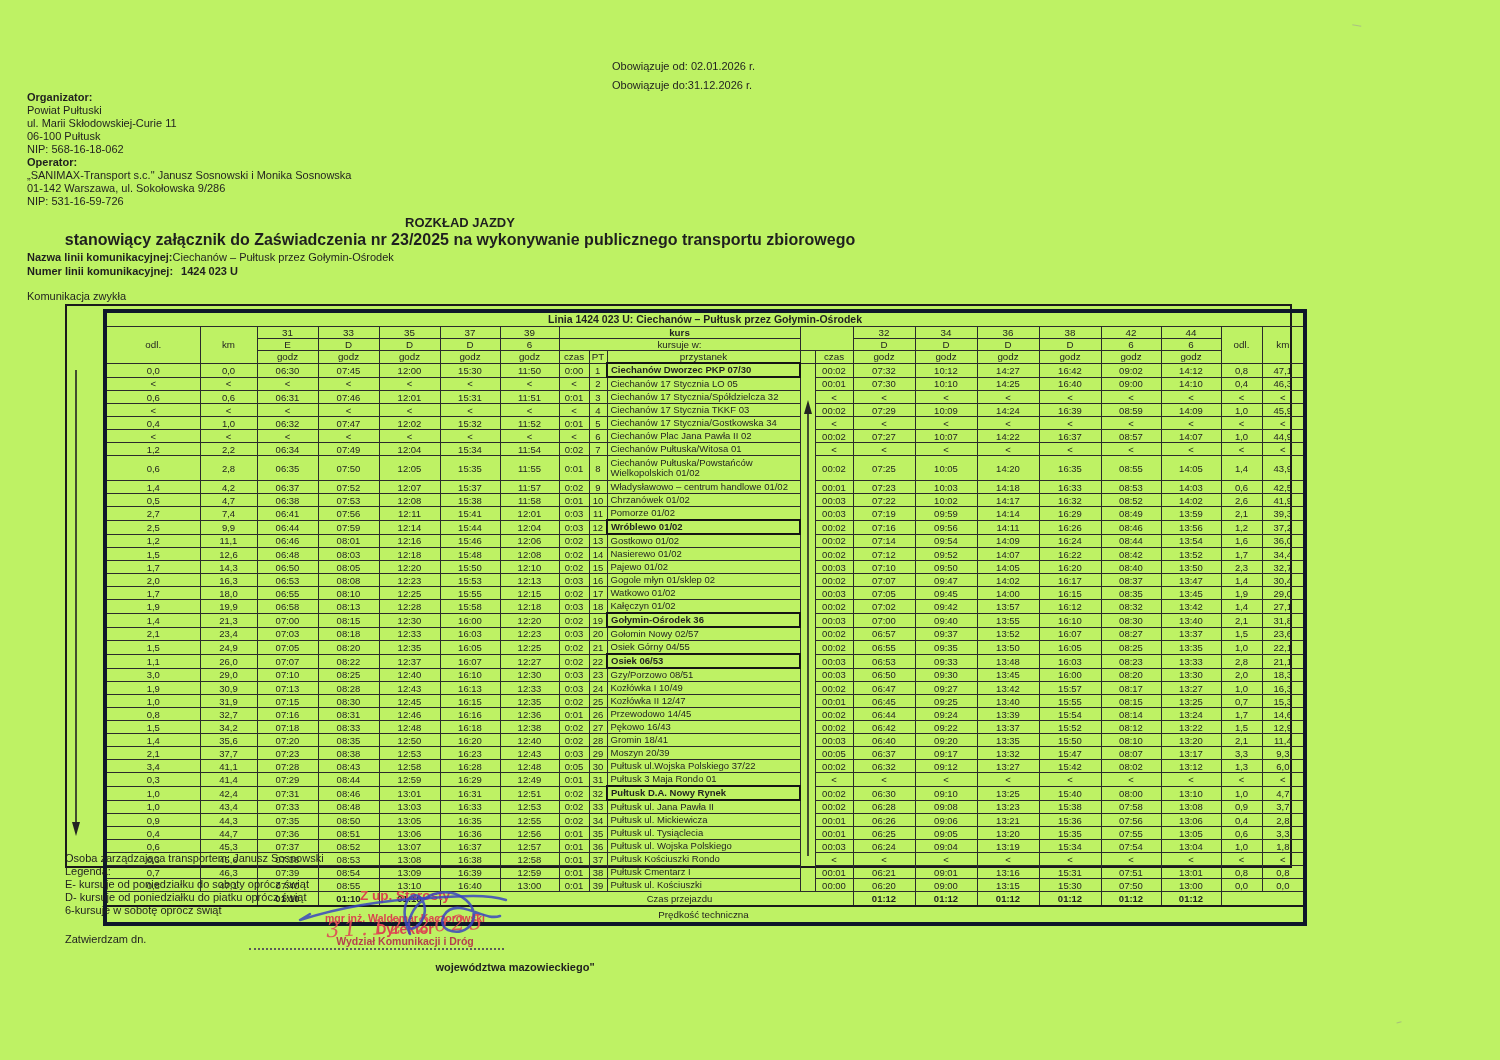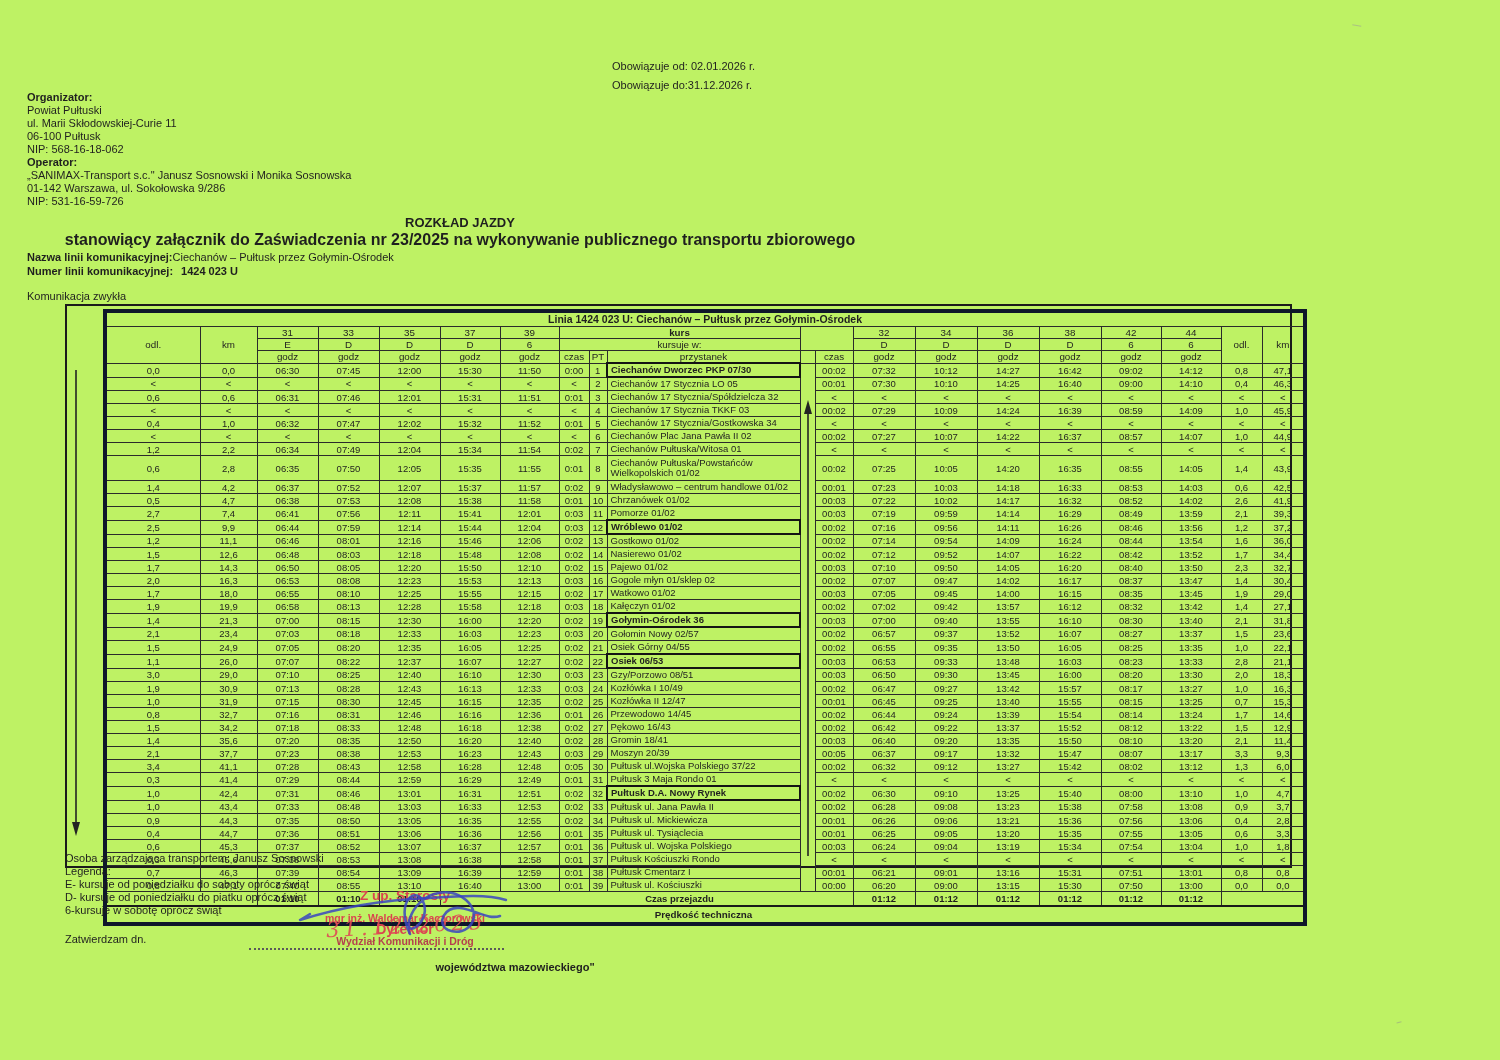--- a/index.html
+++ b/index.html
@@ -31,21 +31,21 @@
   .drow td{height:12px;}
   .tall td{height:24px;}
   .stop{text-align:left;padding-left:3px;white-space:normal;line-height:10.5px;border-radius:6px;}
   .bstop{font-weight:bold;border:2px solid #141414;}
   .acell{vertical-align:middle;}
   .acell svg{display:block;margin:0 auto;}
   .frow td{height:13px;}
   .ft{font-weight:bold;}
   .nb{border:none;}
   .prow td{border:none;border-top:2px solid #1a1a1a;height:15px;font-size:9.8px;}
-  .flab,.plab{font-weight:bold;}
+  .flab,.plab{font-weight:normal;}
   .arrL{position:absolute;left:3px;top:52px;}
 
   
   .bottomblock{left:65px;top:852px;font-size:11px;line-height:13px;}
   .zatw{left:65px;top:933px;font-size:11px;}
   .dotline{left:249px;top:924px;width:255px;height:24px;border-bottom:2px dotted #5a5a5a;}
   .handdate{left:326px;top:914px;font-family:"DejaVu Serif","Liberation Serif",serif;
             font-style:italic;font-size:21px;letter-spacing:4px;color:#e04b55;
             transform:rotate(-3deg);opacity:.9;}
   .stamp{left:298px;top:888px;width:214px;text-align:center;color:#d9454e;font-weight:bold;}

